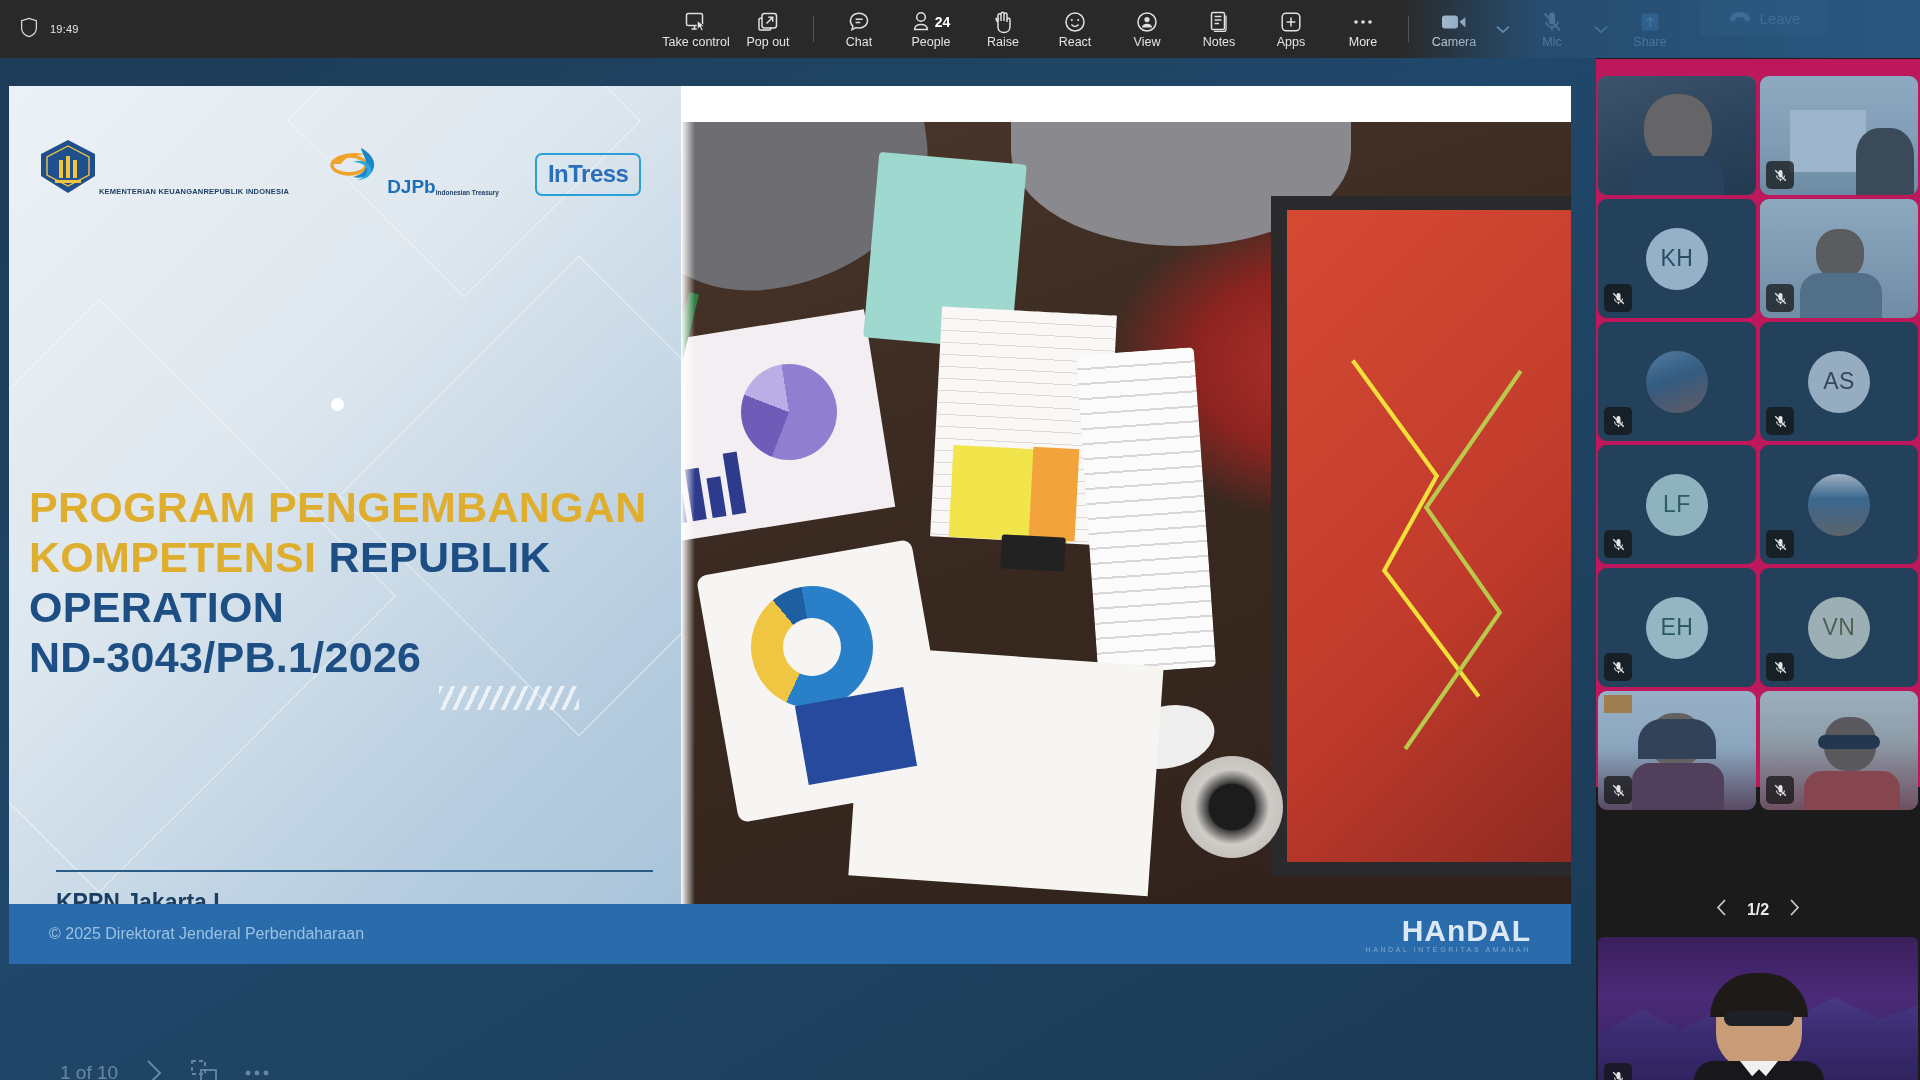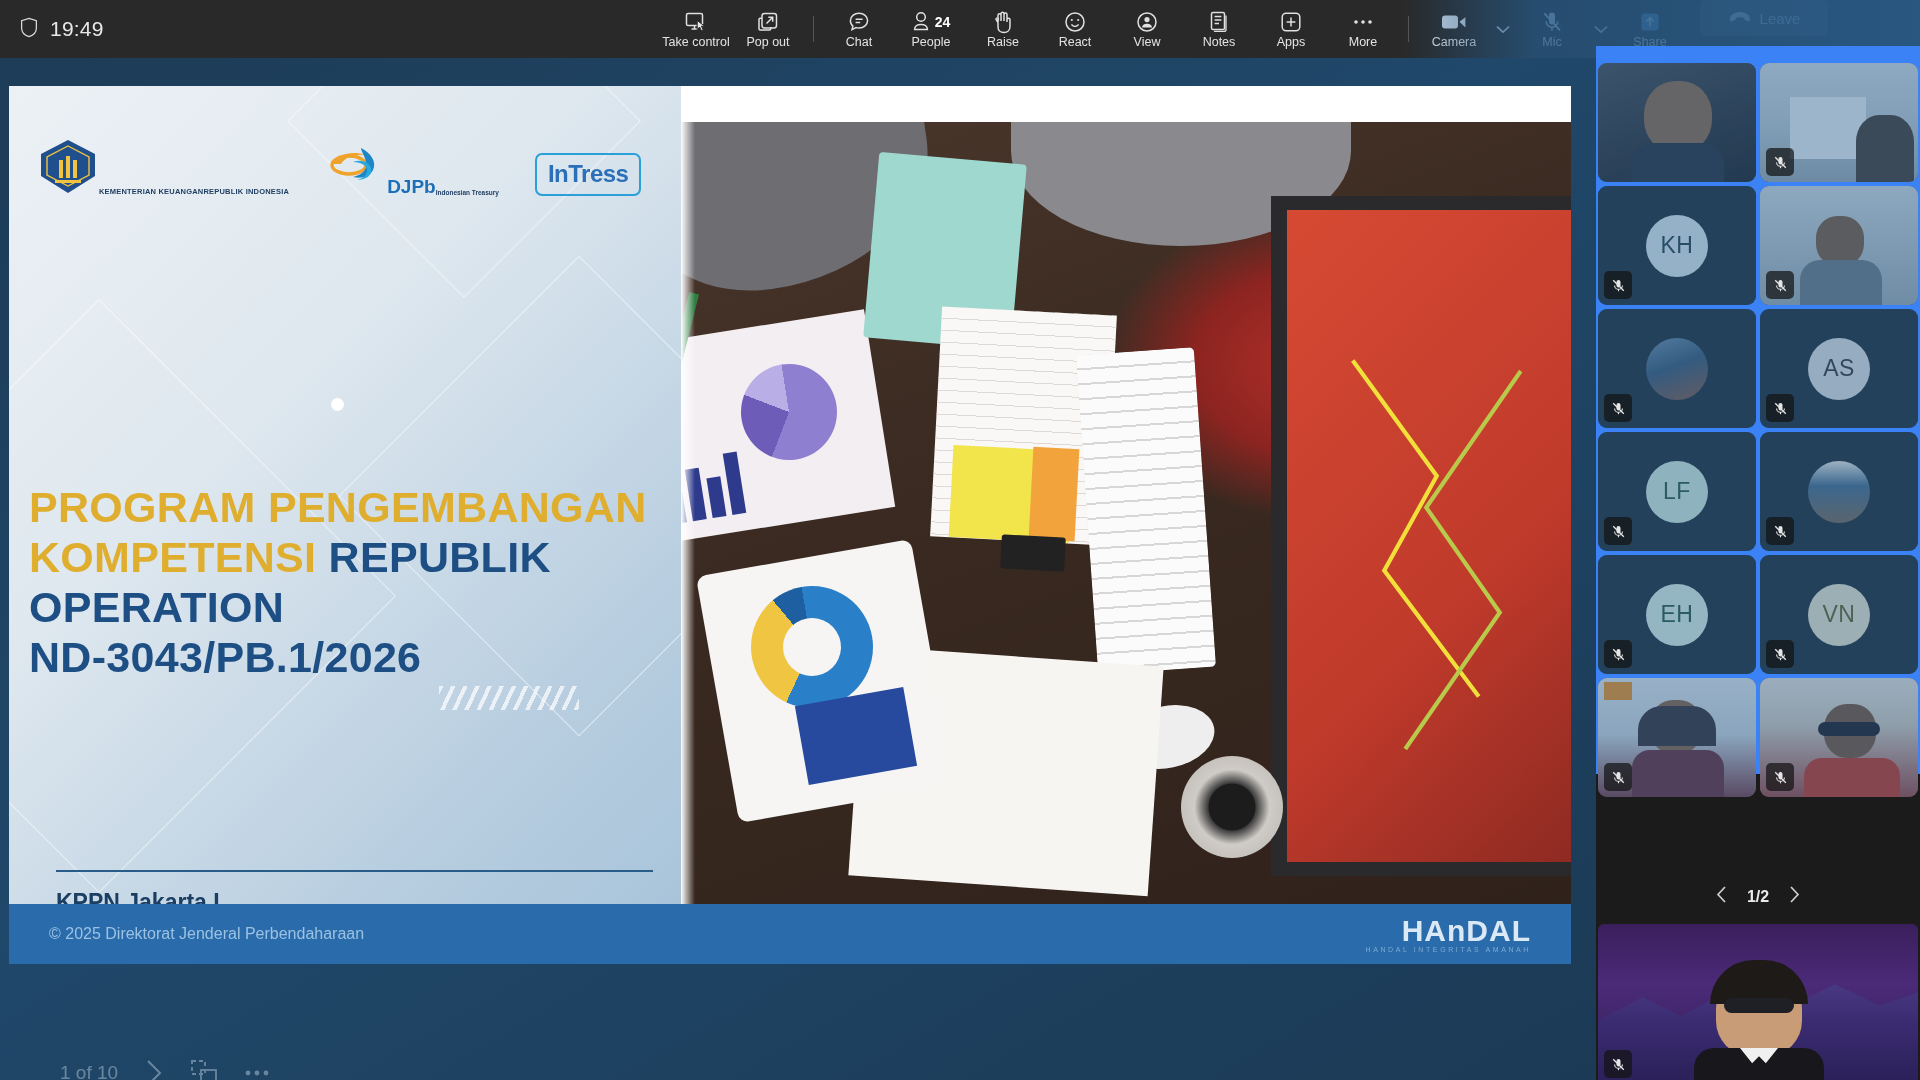--- a/index.html
+++ b/index.html
@@ -6,21 +6,21 @@
   html,body { width:1920px; height:1080px; overflow:hidden;
     background:#1b1b1b; font-family:"Liberation Sans", sans-serif; }
 
   
   #toolbar {
     position:absolute; left:0; top:0; width:1920px; height:58px;
     background:#292929; display:flex; align-items:center;
   }
   #toolbar-left { display:flex; align-items:center; gap:12px; padding-left:20px; width:660px; }
   .shield-ic { width:18px; height:21px; }
-  #clock { color:#e8e8e8; font-size:21px; letter-spacing:.2px; }
+  #clock { color:#e8e8e8; font-size:11px; letter-spacing:.2px; }
   #toolbar-center { display:flex; align-items:flex-start; height:58px; gap:0px; }
   .tb-item {
     width:72px; height:58px; display:flex; flex-direction:column;
     align-items:center; justify-content:center; gap:1px; cursor:pointer;
     position:relative;
   }
   .tb-icon { height:26px; display:flex; align-items:center; justify-content:center; position:relative; }
   .tb-label { font-size:12.5px; color:#e3e3e3; line-height:13px; white-space:nowrap; }
   .tb-sep { width:1px; height:26px; background:#555; margin:0 9px; align-self:center; }
   .tb-chev { width:26px; height:58px; display:flex; align-items:center; justify-content:center; cursor:pointer; }
@@ -119,21 +119,21 @@
   #handal { position:absolute; right:40px; top:10px; font-size:30px; font-weight:bold;
     color:#dbe9f7; letter-spacing:1px; }
   #handal-sub { position:absolute; right:40px; top:42px; font-size:7px; color:#7fa9cf; letter-spacing:2.6px; }
 
   
   #slide-nav { position:absolute; left:60px; top:1000px; display:flex; align-items:center; gap:26px; opacity:.42; }
   #page-count { font-size:19px; color:#cfe0ee; }
   .nav-ic { cursor:pointer; display:flex; align-items:center; justify-content:center; }
 
   
-  #rail { position:absolute; left:1596px; top:46px; width:324px; height:728px; background:#3b82f6; }
+  #rail { position:absolute; left:1596px; top:59px; width:324px; height:728px; background:#be185d; }
   #tile-grid { position:absolute; left:2px; top:17px; width:320px; display:flex; flex-wrap:wrap; gap:4px; }
   .tile {
     width:158px; height:119px; border-radius:9px; position:relative; overflow:hidden;
     background:#23313c; cursor:pointer;
   }
   .tile.active { outline:2px solid #5b9bd5; outline-offset:-2px; }
   .tile-wash { position:absolute; inset:0; background:rgba(36,92,143,.38); pointer-events:none; }
   .avatar {
     position:absolute; left:50%; top:50%; transform:translate(-50%,-50%);
     width:62px; height:62px; border-radius:50%; display:flex; align-items:center;

